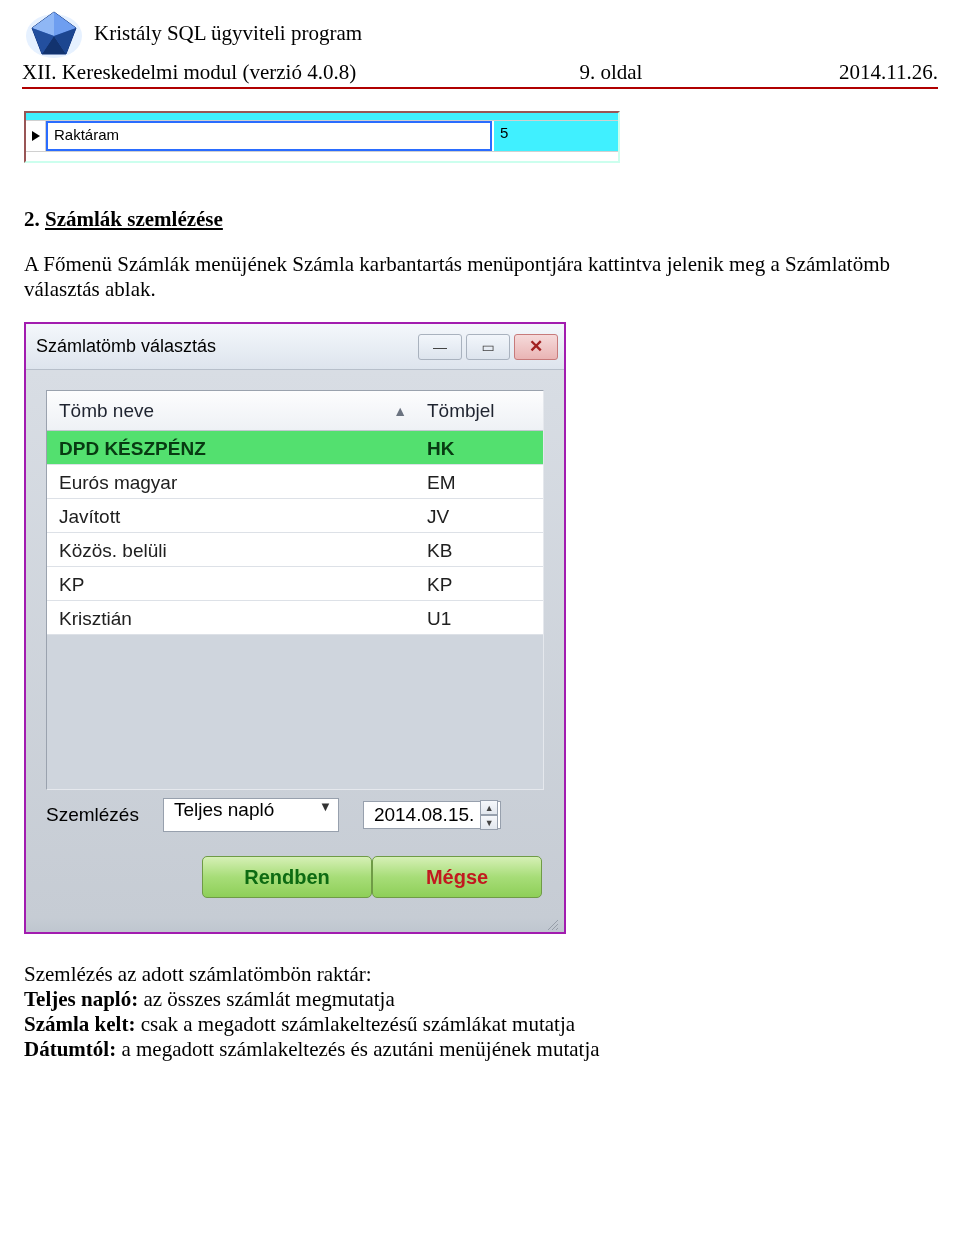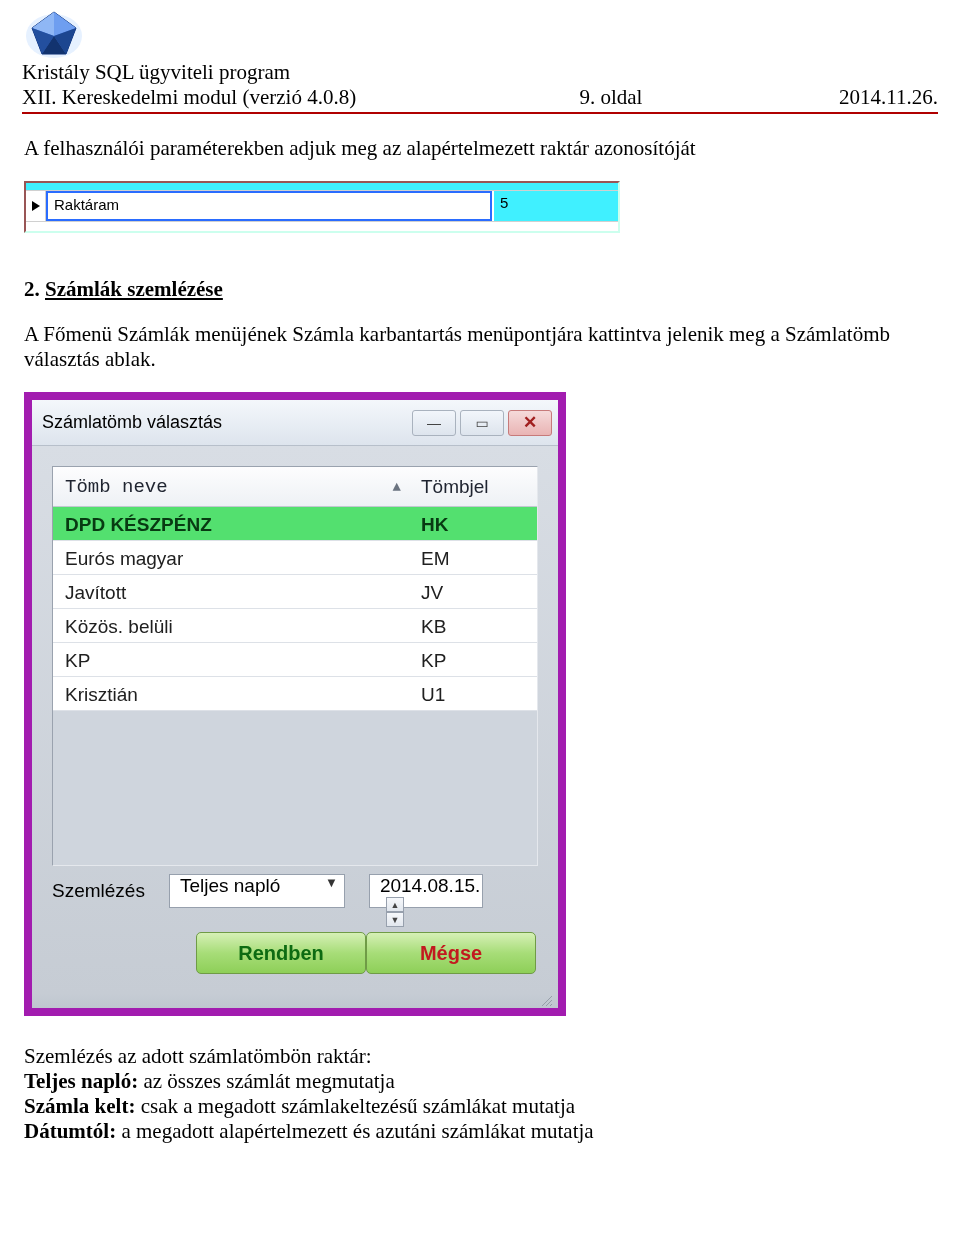--- a/index.html
+++ b/index.html
@@ -8,21 +8,21 @@
     padding: 0;
     background: #ffffff;
     font-family: "Times New Roman", Times, serif;
     font-size: 21px;
     color: #000;
     width: 960px;
   }
 
   
   .page-head { padding: 6px 22px 0 22px; }
-  .head-row1 { display: flex; align-items: flex-start; flex-direction: column; }
+  .head-row1 { display: flex; align-items: center; }
   .logo {
     width: 64px; height: 54px; margin-right: 8px;
     display: flex; align-items: center; justify-content: center;
   }
   .logo svg { width: 64px; height: 54px; }
   .head-row2 {
     display: flex; justify-content: space-between;
     border-bottom: 2px solid #b00000;
     padding: 0 0 2px 0; margin-bottom: 22px; gap: 8px;
   }
@@ -64,21 +64,21 @@
     width: 124px; padding: 3px 6px; background:#40f0ff;
   }
   .shot-raktaram .frag-bot { height:10px; background:#fff; border-top:1px solid #d0d0d0;}
 
   .section-num { font-weight: bold; }
   .section-title { font-weight: bold; text-decoration: underline; }
 
   
   .dlg-wrap {
     width: 542px; margin: 4px 0 28px 0;
-    border: 8px solid #a21caf;
+    border: 2px solid #a21caf;
     background: #cfd6df;
     font-family: "Segoe UI", Tahoma, Arial, sans-serif;
   }
   .dlg-title {
     height: 46px; display:flex; align-items:center;
     background: linear-gradient(#f4f7fb,#e6ecf3 60%,#dde4ed);
     border-bottom: 1px solid #b7bfca;
     font-size: 18px; padding-left: 10px; color:#000;
   }
   .dlg-title .spacer { flex:1; }
@@ -101,40 +101,40 @@
   .grid {
     background:#fff; border-top:1px solid #9aa2ae; border-left:1px solid #9aa2ae;
     border-right:1px solid #e5e8ed; border-bottom:1px solid #e5e8ed;
     height: 400px; overflow:hidden;
     font-size: 19px;
   }
   .grid-head { display:flex; background: linear-gradient(#fdfdfe,#eef1f5);
     border-bottom:1px solid #c2c8d0; height:40px; align-items:center;
     color:#1f2430;
   }
-  .grid-head .gh1 { flex:1; padding:6px 12px; display:flex; align-items:center;font-family:Liberation Mono, monospace;}
+  .grid-head .gh1 { flex:1; padding:6px 12px; display:flex; align-items:center;}
   .grid-head .gh2 { width:124px; padding:6px 8px; }
   .gh1 .sort-ico { margin-left:auto; font-size:14px; color:#6b7380;}
   .grid-row { display:flex; height:34px; align-items:flex-end;
     border-bottom:1px solid #dde1e7; color:#202020;}
   .grid-row .gc1 { flex:1; padding:4px 12px; }
   .grid-row .gc2 { width:124px; padding:4px 8px; }
   .grid-row.sel { background:#53e06f; font-weight:600; color:#083a12;}
   .grid-empty { background:#cfd5dd; height: 100%; }
 
   .bottom-row { display:flex; align-items:center; gap:24px; margin-top:8px; font-size:19px;}
   .combo {
     background:#fff; border:1px solid #97a0ad; height:34px;
     display:flex; padding:0 6px 0 10px; gap:10px;
     min-width: 176px;
   }
   .combo .caret { margin-left:auto; font-size:13px; color:#333;}
   .datebox {
-    background:#fff; border:1px solid #97a0ad; height:34px;
-    display:flex; align-items:flex-start; padding:0 2px 0 10px;flex-direction:column;
+    background:#fff; border:1px solid #97a0ad; height:28px;
+    display:flex; align-items:center; padding:0 2px 0 10px;
   }
   .spinner { display:flex; flex-direction:column; margin-left:6px;}
   .spinner span{
     width:18px;height:15px;border:1px solid #97a0ad;background:linear-gradient(#f6f8fb,#e2e7ee);
     font-size:9px; display:flex;align-items:center;justify-content:center;color:#444;
   }
 
   .btn-row { display:flex; justify-content:flex-end; margin-top:24px; padding:0 2px;}
   .g-btn {
     width: 170px; height: 42px; border-radius:5px;
@@ -172,21 +172,20 @@
   <div class="head-row2">
     <span>XII. Kereskedelmi modul (verzió 4.0.8)</span>
     <span class="head-spacer"></span>
     <span style="margin-left:-200px;">9. oldal</span>
     <span>2014.11.26.</span>
   </div>
 </div>
 
 <div class="content">
 
-  <div class="para">A felhasználói paraméterekben adjuk meg az alapértelmezett raktár azonosítóját</div>
 
   <div class="shot-raktaram">
     <div class="frag-top"></div>
     <div class="row">
       <div class="marker"></div>
       <div class="cell-name">Raktáram</div>
       <div class="cell-val">5</div>
     </div>
     <div class="frag-bot"></div>
   </div>
@@ -282,17 +281,17 @@
 
   <div>
     <div>Szemlézés az adott számlatömbön raktár:</div>
     <div>
       <b>Teljes napló:</b><span> az összes számlát megmutatja</span>
     </div>
     <div>
       <b>Számla kelt:</b><span> csak a megadott számlakeltezésű számlákat mutatja</span>
     </div>
     <div>
-      <b>Dátumtól:</b><span> a megadott alapértelmezett és azutáni számlákat mutatja</span>
+      <b>Dátumtól:</b><span> a megadott számlakeltezés és azutáni menüjének mutatja</span>
     </div>
   </div>
 
 </div>
 
 </body></html>

